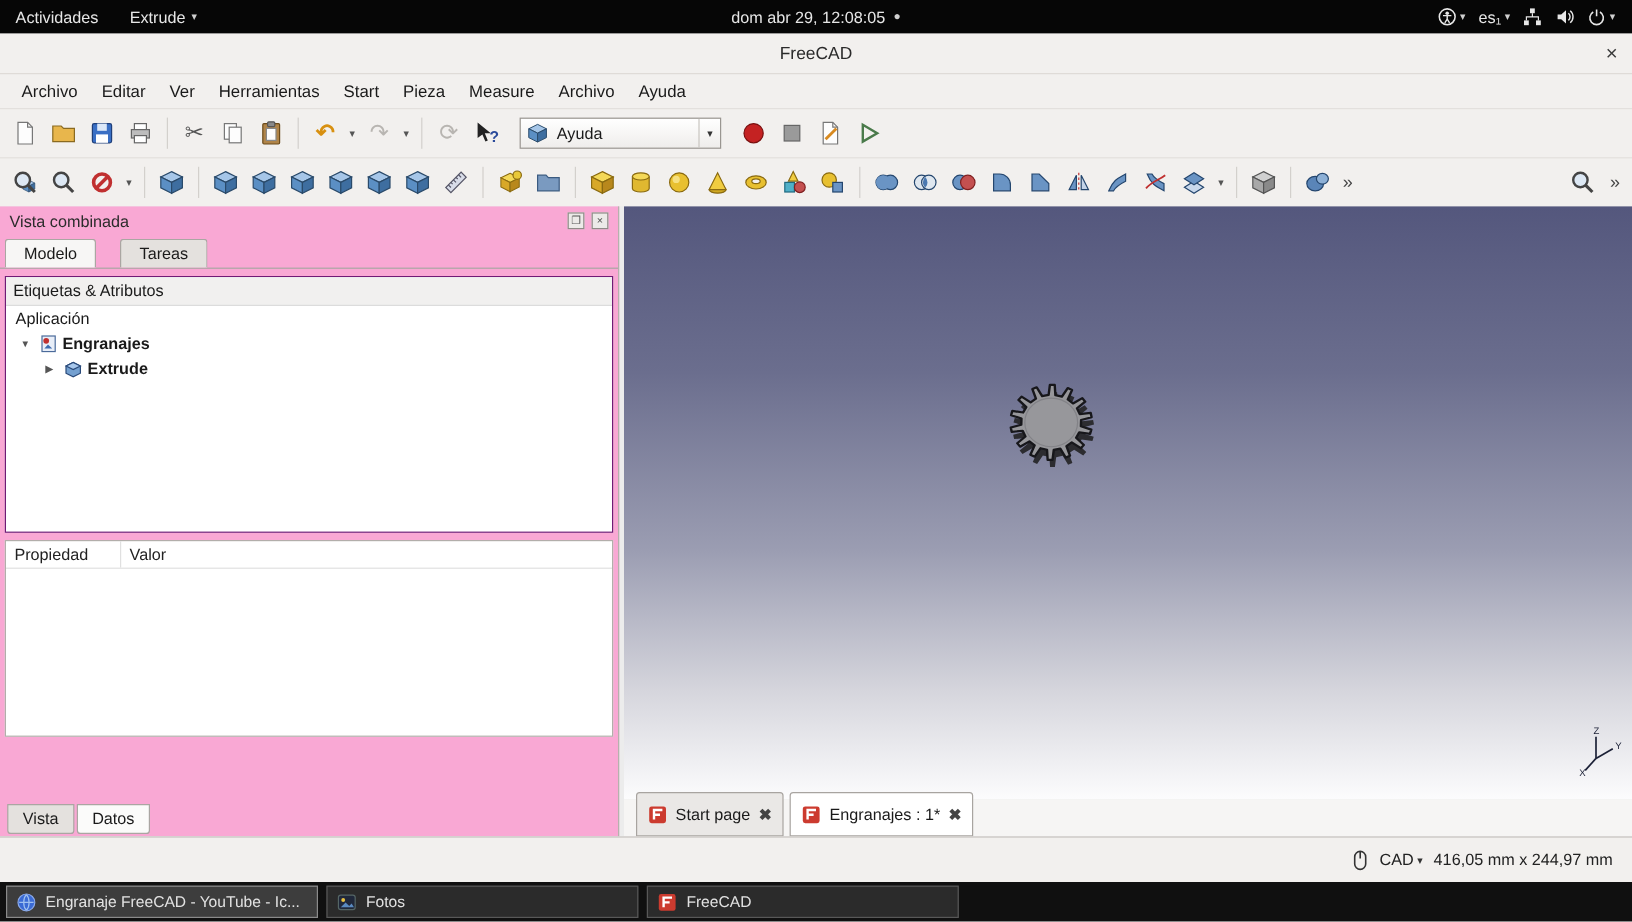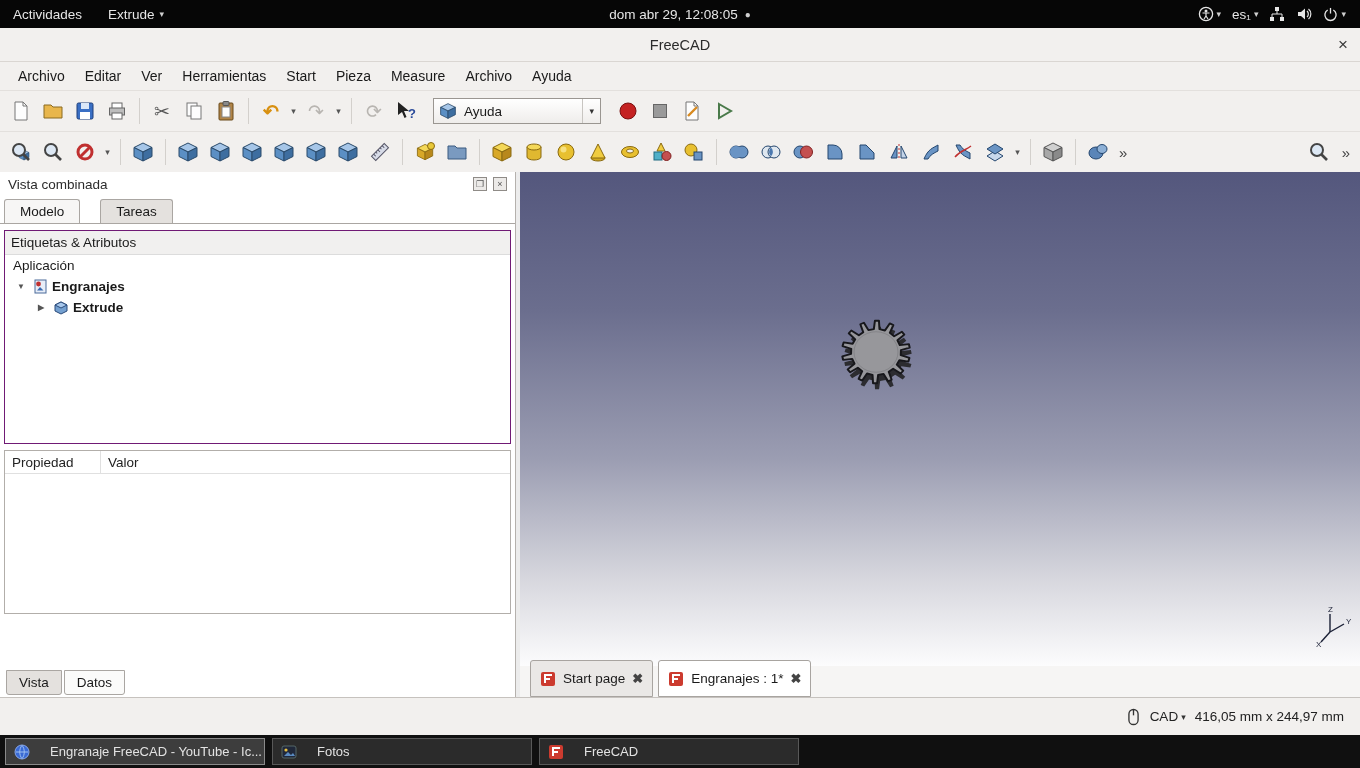--- a/index.html
+++ b/index.html
@@ -33,21 +33,21 @@
   .arrow{width:11px;font-size:9px;color:#555;display:flex;align-items:center;justify-content:center;flex:none}
   .sep{width:1px;height:26px;background:#d3d0cc;margin:0 5px;flex:none}
   .tb-right{margin-left:auto;display:flex;align-items:center;gap:4px}
   .ovf{font-size:15px;color:#444;padding:0 4px}
 
   .combo{width:168px;height:26px;border:1px solid #9a9691;background:linear-gradient(#ffffff,#efedeb);display:flex;align-items:center;gap:7px;padding-left:5px;margin:0 10px;flex:none}
   .combo-label{font-size:13.5px}
   .combo-arrow{margin-left:auto;border-left:1px solid #c8c5c1;height:24px;display:flex;align-items:center;padding:0 6px;font-size:9px;color:#333}
 
   
-  #left-panel{position:absolute;top:172px;left:0;width:516px;height:525px;background:#ffffff;border-right:1px solid #b5b1ad}
+  #left-panel{position:absolute;top:172px;left:0;width:516px;height:525px;background:#f9a8d4;border-right:1px solid #b5b1ad}
   .panel-head{height:24px;display:flex;align-items:center;padding:0 8px;font-size:13.5px;color:#2b2b2b}
   .panel-head .mini{margin-left:auto;display:flex;gap:6px;align-items:center}
   .mini-btn{width:14px;height:14px;border:1px solid #8f8b87;display:flex;align-items:center;justify-content:center;font-size:9px;color:#555;background:#eceae8}
   .ptabs{display:flex;padding-left:4px;height:28px;align-items:flex-end;border-bottom:1px solid #aaa6a2}
   .ptab{padding:4px 15px;border:1px solid #aaa6a2;border-bottom:none;background:#e4e1de;border-radius:3px 3px 0 0;margin-right:20px;font-size:13.5px}
   .ptab.active{background:#f7f6f5}
   .tree-box{position:absolute;left:4px;right:4px;top:58px;height:214px;background:#fff;border:1px solid #701a75}
   .tree-head{height:24px;background:#f1f0ef;border-bottom:1px solid #dcdcdc;display:flex;align-items:center;padding-left:6px;font-size:13.5px}
   .trow{height:21px;display:flex;align-items:center;gap:4px;font-size:13.5px}
   .trow .twisty{width:16px;text-align:center;font-size:8px;color:#555}
@@ -72,21 +72,21 @@
   .dtab.active{background:#ffffff}
   .dtab .x{font-size:13px;color:#444;font-weight:bold}
 
   
   #statusbar{position:absolute;top:697px;left:0;right:0;height:38px;background:#f2f0ee;border-top:1px solid #c6c2be;display:flex;align-items:center}
   .status-right{margin-left:auto;display:flex;align-items:center;gap:9px;padding-right:16px;font-size:13.5px;color:#222}
   .nav-combo{display:flex;align-items:center;gap:3px}
 
   
   #taskbar{position:absolute;top:735px;left:0;right:0;height:33px;background:#101010;display:flex;align-items:center;gap:7px;padding:0 5px}
-  .task{width:260px;height:27px;background:#2b2b2b;border:1px solid #585858;display:flex;align-items:center;gap:20px;padding:0 8px;color:#e2e2e2;font-size:13px;white-space:nowrap;overflow:hidden}
+  .task{width:260px;height:27px;background:#2b2b2b;border:1px solid #585858;display:flex;align-items:center;gap:8px;padding:0 8px;color:#e2e2e2;font-size:13px;white-space:nowrap;overflow:hidden}
   .task.active{background:#3d3d3d;border-color:#8a8a8a}
   .task svg{flex:none}
 </style>
 </head>
 <body>
 
 <svg width="0" height="0" style="position:absolute">
   <defs>
     <g id="i-cube">
       <polygon points="11,2 20,6.5 11,11 2,6.5" fill="#a6c6e8" stroke="#2a4a6a"></polygon>

